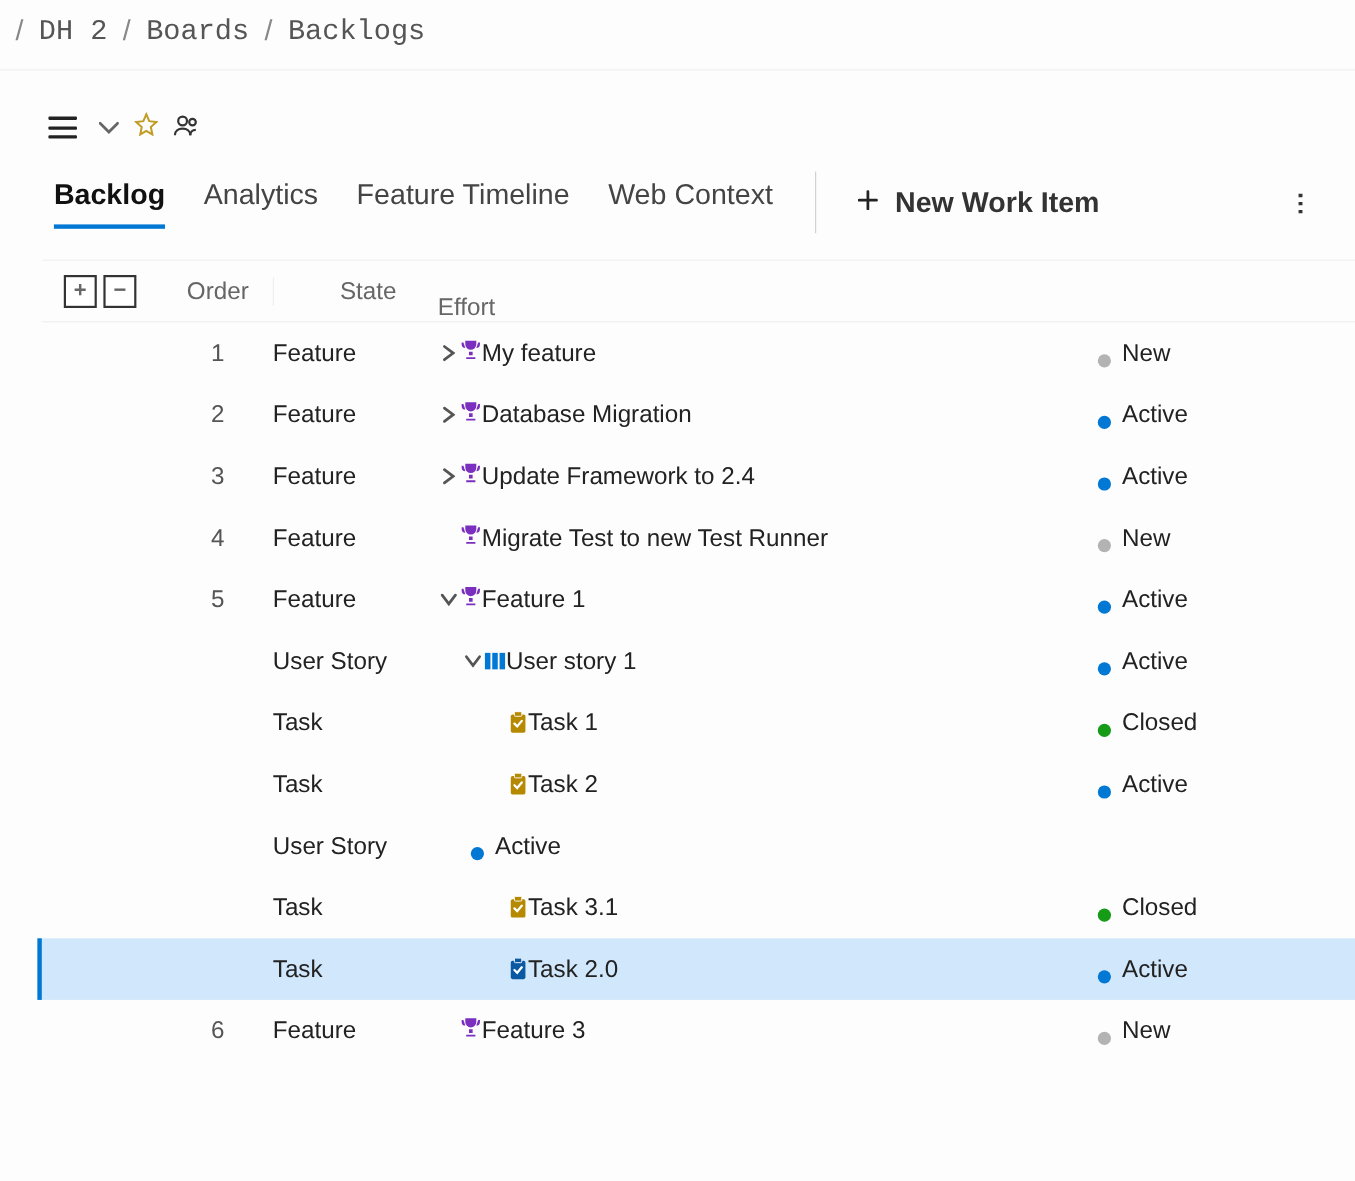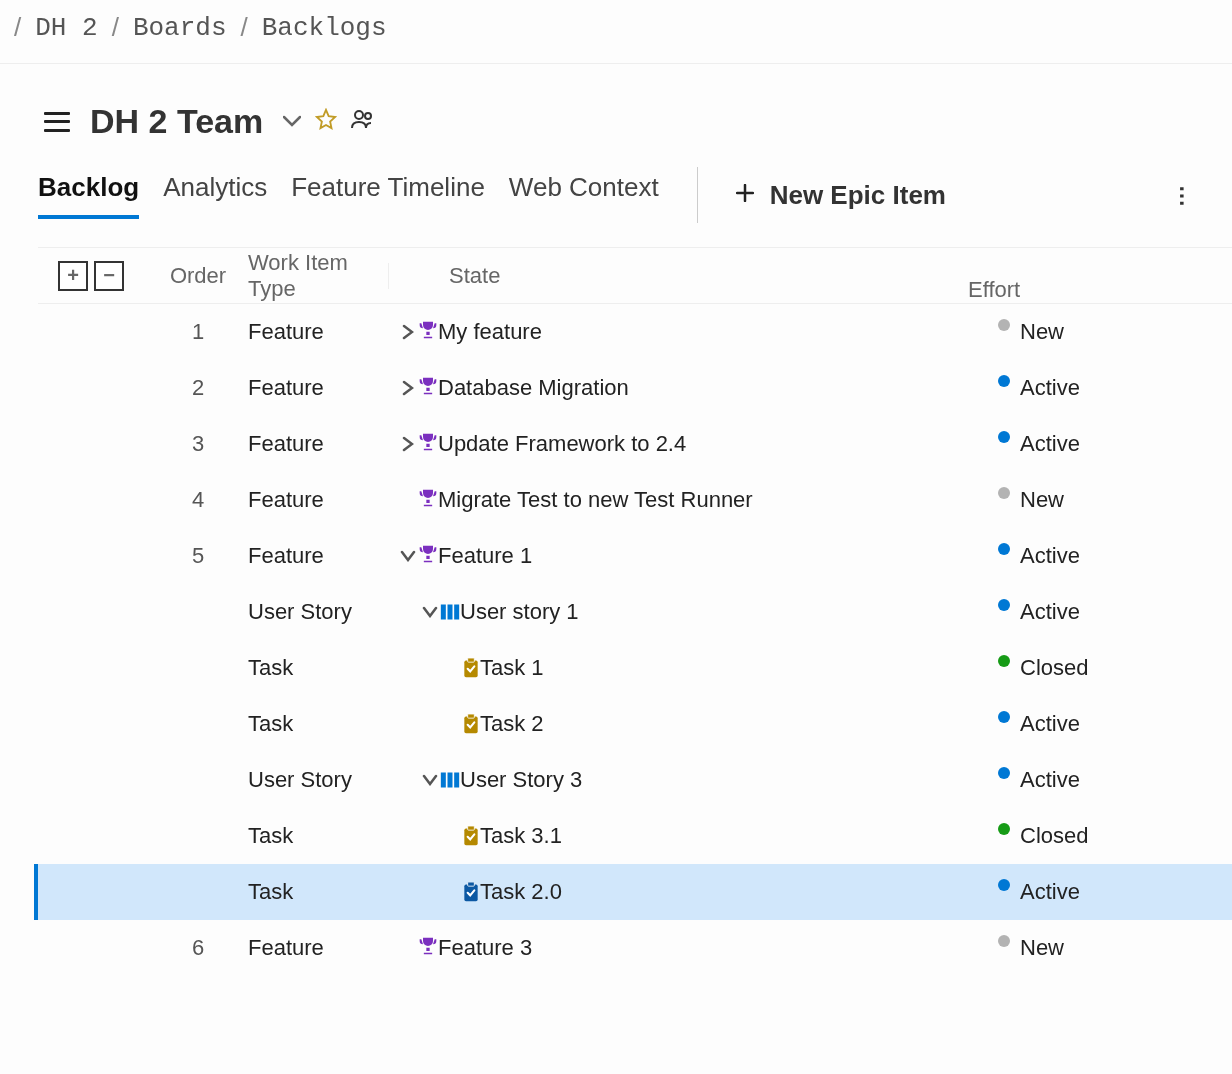--- a/index.html
+++ b/index.html
@@ -15,21 +15,21 @@
     .hamburger-icon { width: 26px; height: 20px; display: flex; flex-direction: column; justify-content: space-between; }
     .hamburger-icon span { height: 3px; background: #222; width: 100%; border-radius: 1px; }
     .page-title { font-size: 34px; font-weight: 600; margin-left: 6px; }
     .chevron-down-icon { font-size: 18px; color: #666; margin-left: 6px; }
     .star-icon { font-size: 20px; color: #c19c27; }
     .people-icon { font-size: 18px; color: #333; }
     
     
     .tabs-row { display: flex; align-items: center; padding: 26px 40px 0 38px; font-size: 26px; position: relative; }
     .tabs { display: flex; gap: 24px; }
-    .tab { padding-bottom: 12px; color: #444; cursor: pointer; }
+    .tab { padding-bottom: 12px; color: #444; cursor: pointer; margin-left: 11px; }
     .tab.active { font-weight: 600; color: #111; border-bottom: 4px solid #0078d4; }
     .divider-v { width: 1px; height: 56px; background: #ccc; margin: 0 38px; }
     .new-work-item { display: flex; align-items: center; gap: 16px; font-size: 26px; font-weight: 600; cursor: pointer; }
     .plus-icon { font-size: 22px; }
     .more-icon { margin-left: auto; font-size: 22px; font-weight: 800; letter-spacing: -2px; transform: rotate(90deg); }
     
     
     .table-wrap { margin: 24px 0 0 38px; border-top: 1px solid #eee; }
     .table-header, .row { display: grid; grid-template-columns: 110px 100px 140px 570px 200px 74px; align-items: center; }
     .table-header { height: 56px; font-size: 22px; color: #666; border-bottom: 1px solid #eee; }
@@ -37,21 +37,21 @@
     .tool-btn { width: 30px; height: 30px; border: 2px solid #333; display: flex; align-items: center; justify-content: center; font-size: 20px; font-weight: 700; cursor: pointer; background: #fff; }
     .col-order { text-align: center; }
     .col-title { border-left: 1px solid #eee; padding-left: 30px; }
     .col-state { border-left: 1px solid #eee; padding-left: 60px; }
     .col-effort { padding-left: 10px; margin-top: 28px; }
     
     .row { height: 56px; font-size: 22px; color: #222; }
     .row .order { text-align: center; color: #555; }
     .row .type { color: #222; }
     .row .title-cell { display: flex; align-items: center; gap: 0; padding-left: 0px; }
-    .row .state-cell { display: flex; align-items: flex-start; gap: 10px; padding-left: 40px; }
+    .row .state-cell { display: flex; align-items: flex-end; gap: 10px; padding-left: 40px; }
     .row.selected { background: #d1e7fb; border-left: 4px solid #0078d4; margin-left: -4px; }
     
     .chev { width: 20px; display: inline-flex; justify-content: center; color: #555; font-size: 18px; }
     .spacer-chev { width: 20px; display: inline-block; }
     
     .dot { width: 12px; height: 12px; border-radius: 50%; display: inline-block; }
     .dot.new { background: #b3b3b3; }
     .dot.active { background: #0078d4; }
     .dot.closed { background: #169b16; }
     
@@ -73,21 +73,20 @@
   <span class="sep">/</span>
   <a href="#">Backlogs</a>
 </div>
 
 <div class="header-row">
   <div class="hamburger-icon">
       <span></span>
       <span></span>
       <span></span>
     </div>
-  <h1 class="page-title">DH 2 Team</h1>
   <span class="chevron-down-icon">
     <svg width="18" height="12" viewBox="0 0 18 12">
         <path d="M1 2 L9 10 L17 2" stroke="#666" stroke-width="2.5" fill="none" stroke-linecap="round"></path>
       </svg>
   </span>
   <span class="star-icon">
     <svg width="22" height="22" viewBox="0 0 24 24">
         <path d="M12 2l2.9 6.9L22 9.8l-5.5 4.9L18 22l-6-3.5L6 22l1.5-7.3L2 9.8l7.1-0.9L12 2z" fill="none" stroke="#c19c27" stroke-width="2"></path>
       </svg>
   </span>
@@ -108,33 +107,32 @@
     <div class="tab">Feature Timeline</div>
     <div class="tab">Web Context</div>
   </div>
   <div class="divider-v"></div>
   <div class="new-work-item">
     <span class="plus-icon">
       <svg width="18" height="18" viewBox="0 0 18 18">
           <path d="M9 1v16M1 9h16" stroke="#222" stroke-width="2.5" stroke-linecap="round"></path>
         </svg>
     </span>
-    <span>New Epic Item</span>
+    <span>New Work Item</span>
   </div>
   <span class="more-icon">⋯</span>
 </div>
 
 <div class="table-wrap">
   <div class="table-header">
     <div class="tools">
       <div class="tool-btn">+</div>
       <div class="tool-btn">−</div>
     </div>
     <div class="col-order">Order</div>
-    <div>Work Item Type</div>
     <div class="col-state">State</div>
     <div class="col-effort">Effort</div>
   </div>
   <div id="rows">
       <div class="row">
         <div></div>
         <div class="order">1</div>
         <div class="type">Feature</div>
         <div class="title-cell" style="padding-left:10px">
           <span class="chev">
@@ -297,35 +295,20 @@
         <div class="state-cell">
           <span class="dot active"></span>
           <span>Active</span>
         </div>
         <div></div>
       </div>
       <div class="row">
         <div></div>
         <div class="order"></div>
         <div class="type">User Story</div>
-        <div class="title-cell" style="padding-left:32px">
-          <span class="chev">
-            <svg width="16" height="12" viewBox="0 0 16 12">
-              <path d="M2 2l6 8 6-8" stroke="#555" stroke-width="2.5" fill="none" stroke-linecap="round"></path>
-            </svg>
-          </span>
-          <span class="icon-story">
-            <svg viewBox="0 0 24 20">
-              <rect x="1" y="1" width="6" height="18" fill="#0078d4"></rect>
-              <rect x="9" y="1" width="6" height="18" fill="#0078d4"></rect>
-              <rect x="17" y="1" width="6" height="18" fill="#0078d4"></rect>
-            </svg>
-          </span>
-          <span>User Story 3</span>
-        </div>
         <div class="state-cell">
           <span class="dot active"></span>
           <span>Active</span>
         </div>
         <div></div>
       </div>
       <div class="row">
         <div></div>
         <div class="order"></div>
         <div class="type">Task</div>

